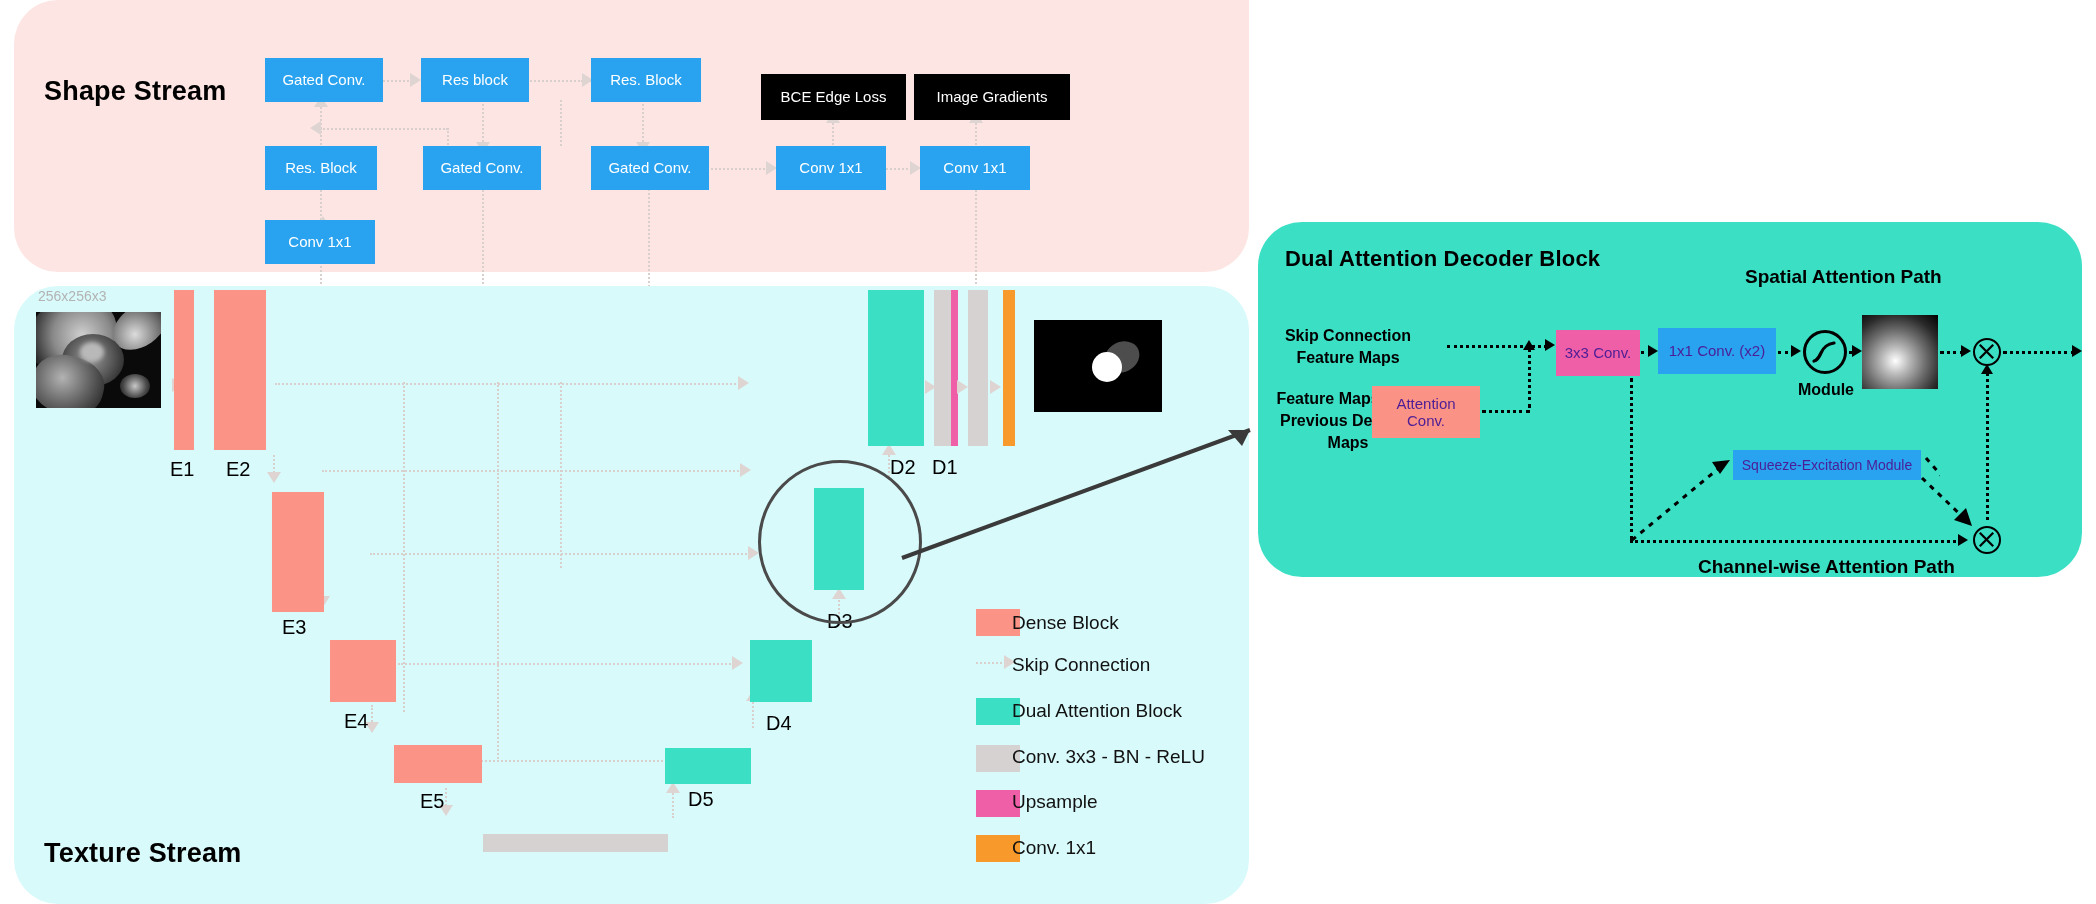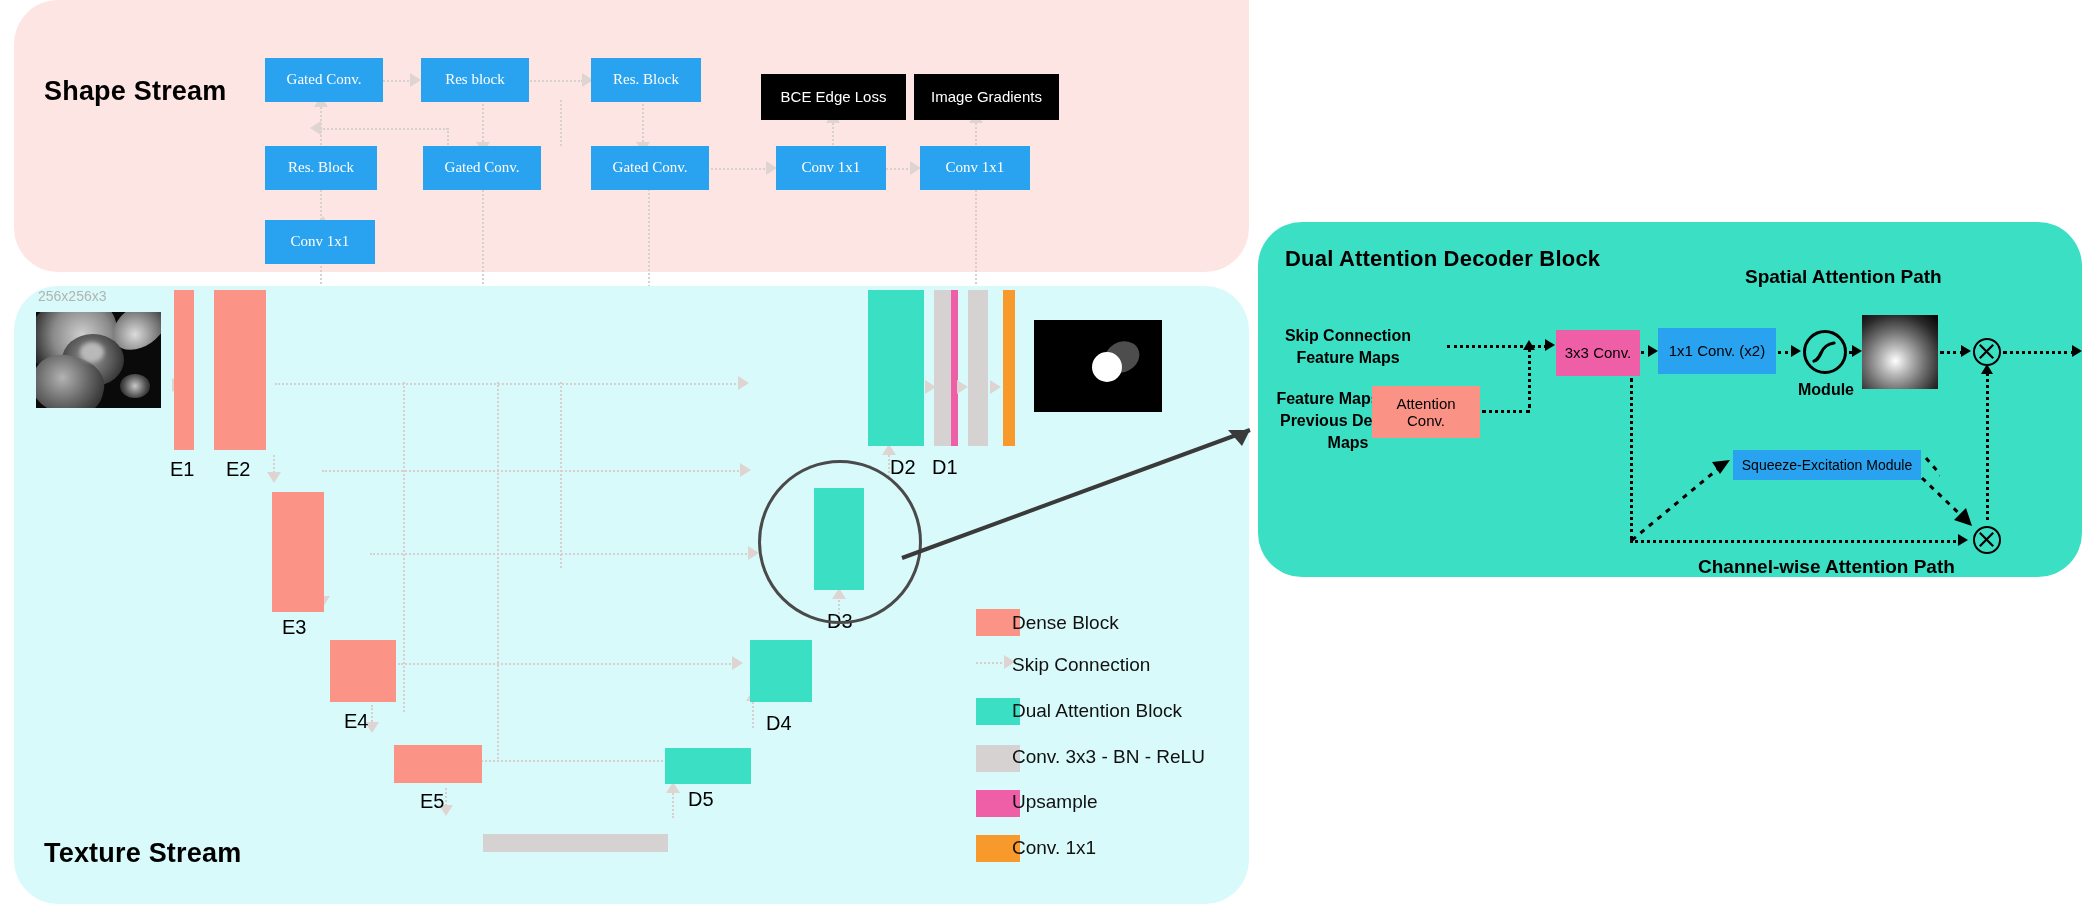--- a/index.html
+++ b/index.html
@@ -23,21 +23,21 @@
 
   
   .box{display:flex;align-items:center;justify-content:center;
        text-align:center;color:#fff;box-sizing:border-box;line-height:1.15;}
   .blue{background:#29a3f0;}
   .black{background:#000000;}
   .pink{background:#ef5fa7;}
   .salmon{background:#fa9285;}
 
   
-  .sbox{font-size:15px;height:44px;font-family:Liberation Serif, serif;}
+  .sbox{font-size:15px;height:44px;}
 
   
   .bar{position:absolute;}
   .dense{background:#fb9387;}
   .dual{background:#3bdfc4;}
   .grayconv{background:#d6d2d2;}
   .upsamp{background:#ef5fa7;}
   .conv1{background:#f79a2b;}
 
   .blabel{position:absolute;font-size:20px;color:#000;}
@@ -102,21 +102,21 @@
   #mag-line{position:absolute;left:898px;top:416px;width:368px;height:146px;}
 
   
   .lg-sw{position:absolute;width:44px;height:27px;}
   .lg-tx{position:absolute;font-size:19px;color:#111;}
 
   
   .dlabel{position:absolute;font-weight:bold;font-size:16px;color:#000;
           text-align:center;line-height:1.25;}
   .dbox{position:absolute;display:flex;align-items:center;justify-content:center;
-        color:#000000;font-size:15px;text-align:center;line-height:1.15;}
+        color:#4c1d95;font-size:15px;text-align:center;line-height:1.15;}
   .pathlabel{position:absolute;font-weight:bold;font-size:19px;color:#000;}
 
   
   #sigmoid{position:absolute;left:1803px;top:330px;width:44px;height:44px;
     border:3px solid #000;border-radius:50%;background:#3bdfc4;box-sizing:border-box;}
   
   #heatmap{position:absolute;left:1862px;top:315px;width:76px;height:74px;
     background:radial-gradient(circle at 44% 62%, #ffffff 0%, #b9b9b9 22%,
       #6e6e6e 48%, #2a2a2a 74%, #000000 100%);}
   .mulcircle{position:absolute;width:28px;height:28px;border:2.5px solid #000;
@@ -164,21 +164,21 @@
 <div class="vdot" style="left:648px;top:182px;height:300px;"></div>
 <div class="arrow-u" style="left:642px;top:176px;"></div>
 <div class="vdot" style="left:975px;top:190px;height:110px;"></div>
 <div class="vdot" style="left:322px;top:222px;height:38px;"></div>
 <div class="arrow-u" style="left:316px;top:216px;"></div>
 
 <div class="abs box blue sbox" style="left:265px;top:58px;width:118px;">Gated Conv.</div>
 <div class="abs box blue sbox" style="left:421px;top:58px;width:108px;">Res block</div>
 <div class="abs box blue sbox" style="left:591px;top:58px;width:110px;">Res. Block</div>
 <div class="abs box black" style="left:761px;top:74px;width:145px;height:46px;font-size:15px;">BCE Edge Loss</div>
-<div class="abs box black" style="left:914px;top:74px;width:145px;height:46px;font-size:15px;">Image Gradients</div>
+<div class="abs box black" style="left:914px;top:74px;width:156px;height:46px;font-size:15px;">Image Gradients</div>
 
 <div class="abs box blue sbox" style="left:265px;top:146px;width:112px;">Res. Block</div>
 <div class="abs box blue sbox" style="left:423px;top:146px;width:118px;">Gated Conv.</div>
 <div class="abs box blue sbox" style="left:591px;top:146px;width:118px;">Gated Conv.</div>
 <div class="abs box blue sbox" style="left:776px;top:146px;width:110px;">Conv 1x1</div>
 <div class="abs box blue sbox" style="left:920px;top:146px;width:110px;">Conv 1x1</div>
 <div class="abs box blue sbox" style="left:265px;top:220px;width:110px;">Conv 1x1</div>
 
 <div class="abs" id="texture-panel"></div>
 <div class="abs panel-title" id="texture-title">Texture Stream</div>

